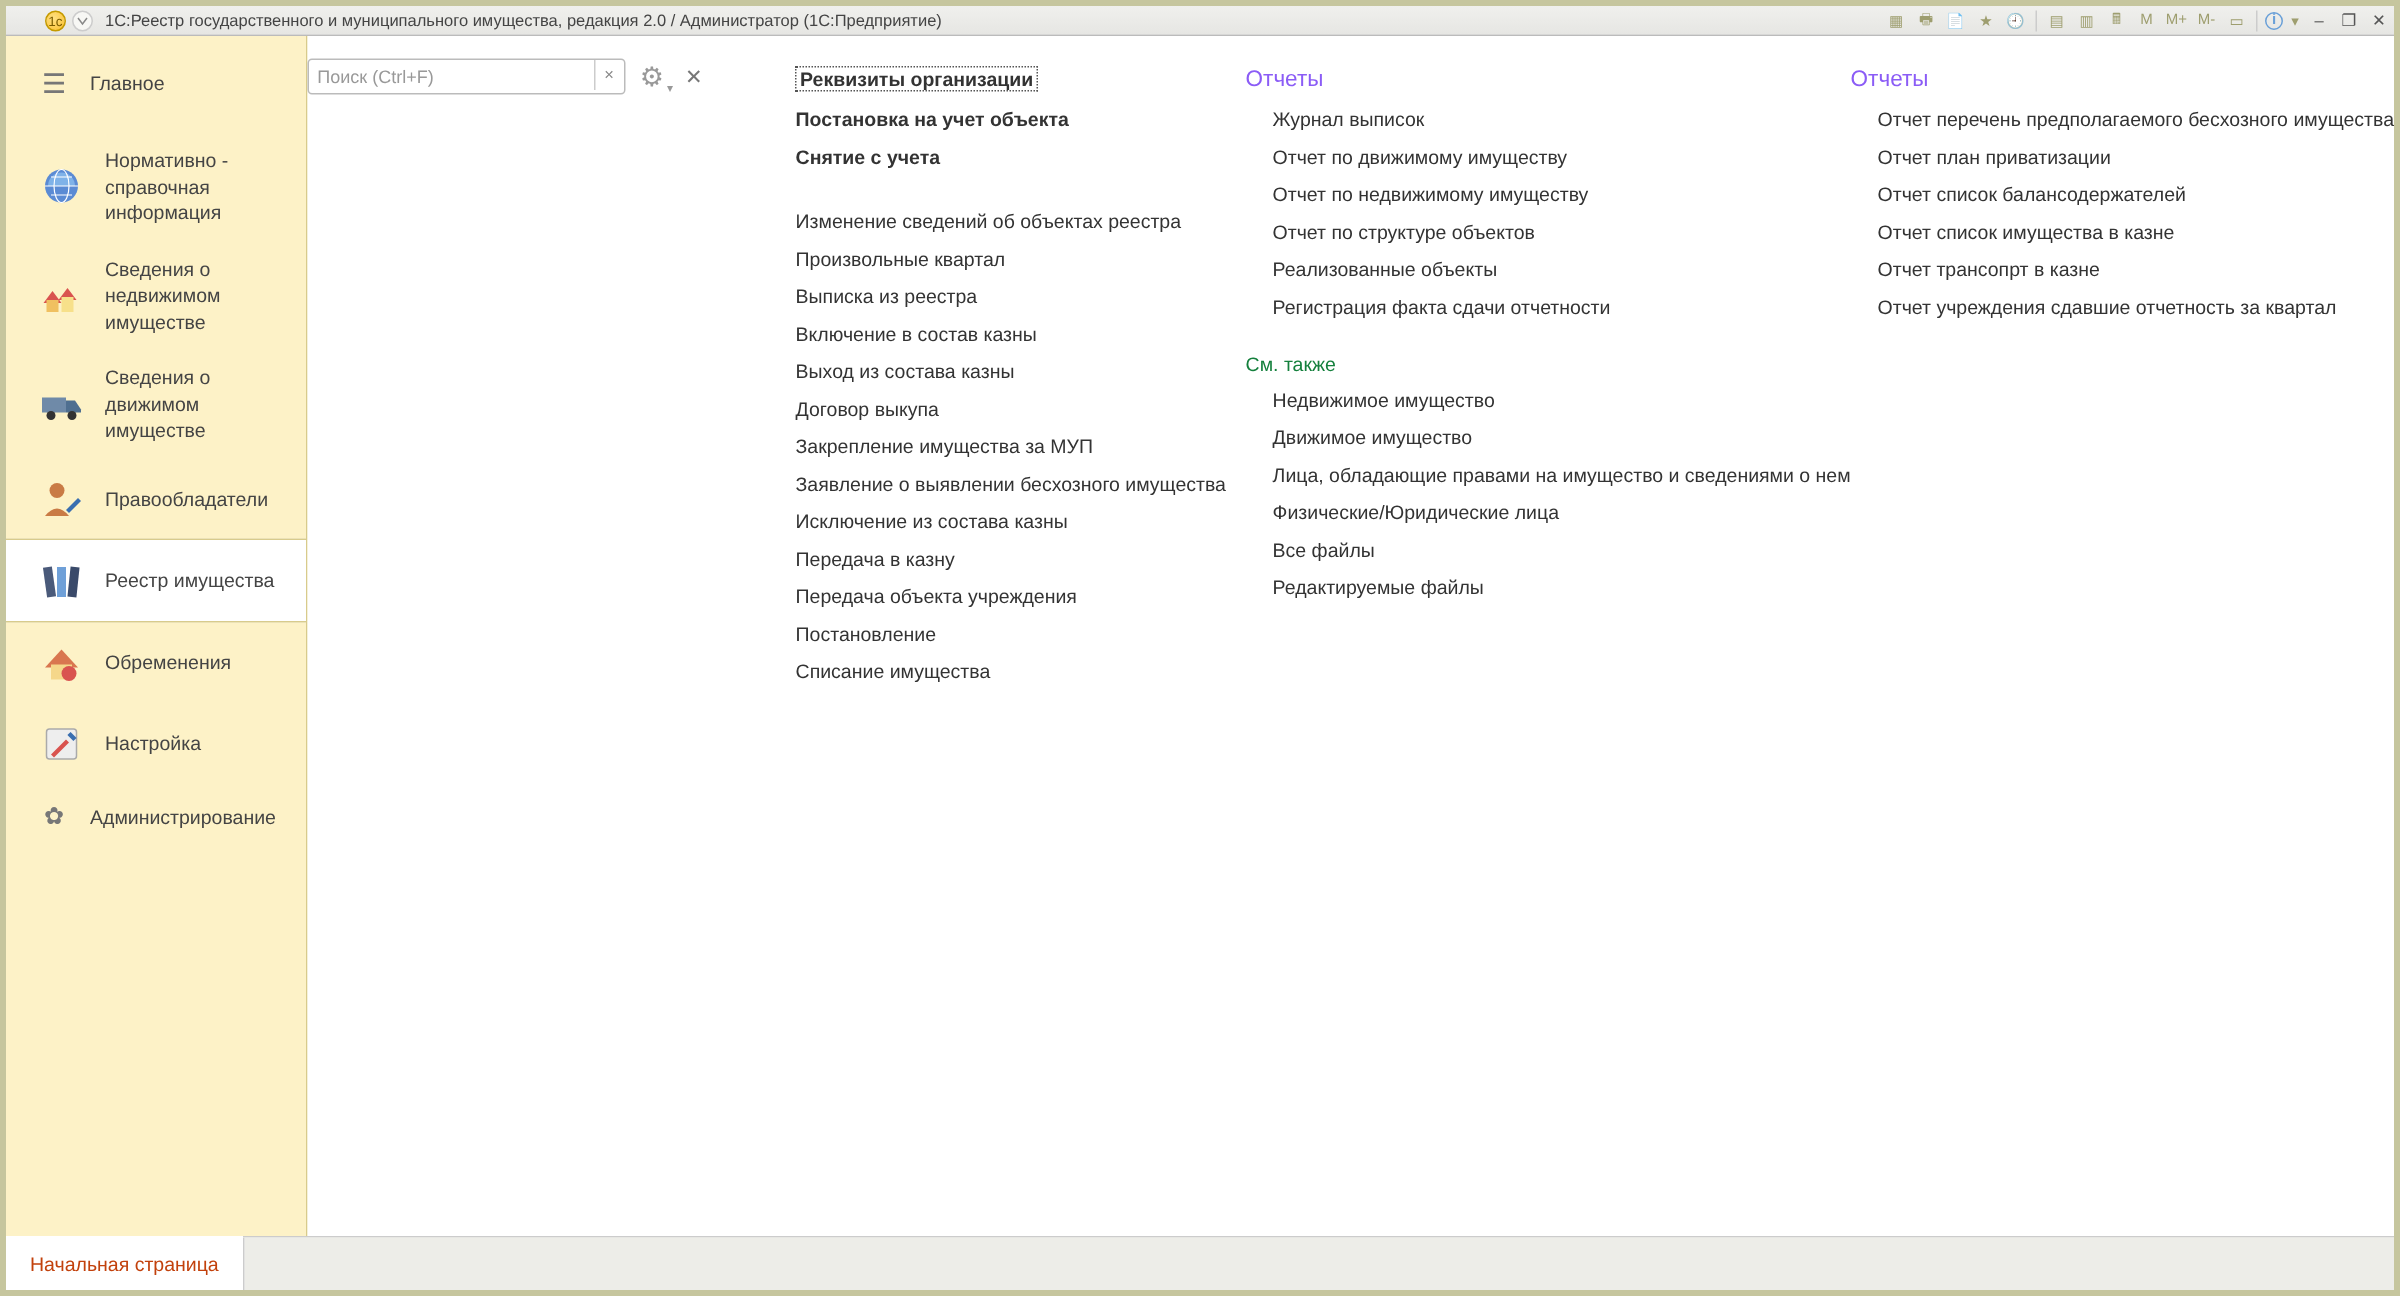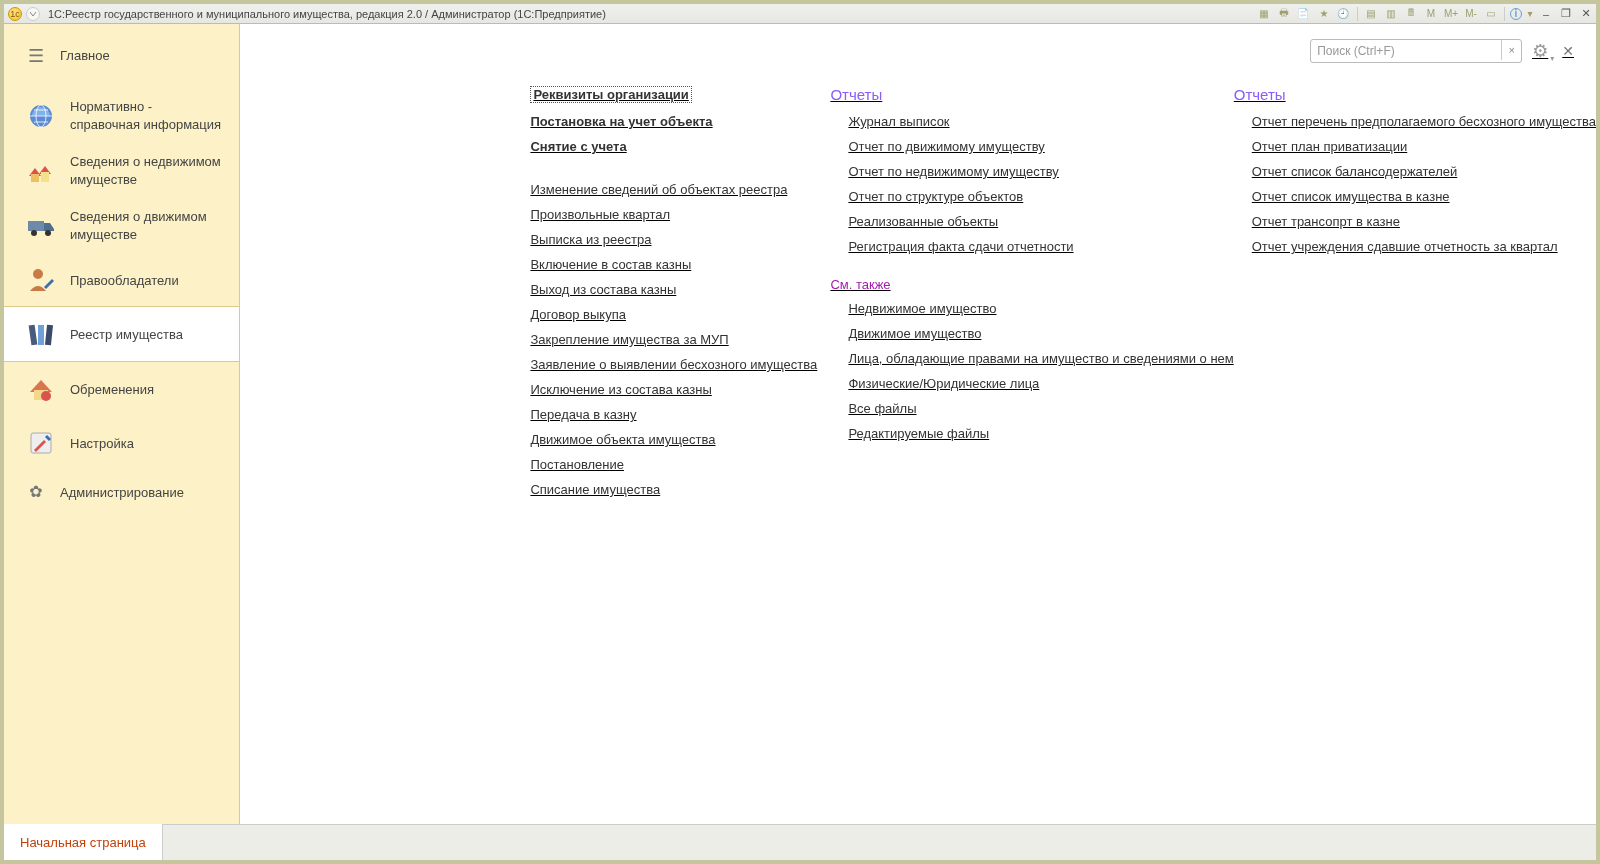--- a/index.html
+++ b/index.html
@@ -1,52 +1,52 @@
 <!DOCTYPE html>
 <html><head>
 <meta charset="utf-8">
 <style>
   * { box-sizing: border-box; margin: 0; padding: 0; font-family: Arial, sans-serif; }
   body { width: 1600px; height: 864px; background: #f0f0f0; overflow: hidden; font-size: 13px; }
   .outer-border { width:100%; height:100%; border:4px solid #c6c69e; position:relative; display:flex; flex-direction:column; background:#fff;}
-  .titlebar { height:20px; background:linear-gradient(#f0f0ed,#e6e6e3); border-bottom:1px solid #bbb; display:flex; align-items:center; font-size:11px; color:#444; position:relative;}
+  .titlebar { height:20px; background:linear-gradient(#f0f0ed,#e6e6e3); border-bottom:1px solid #bbb; display:flex; align-items:center; font-size:11px; color:#444; position:relative;padding-left:22px;}
   .titlebar .circle { width:14px; height:14px; border-radius:50%; background:radial-gradient(circle at 40% 35%, #ffe082,#fbc02d); border:1px solid #c49a00; margin:0 2px 0 4px; display:flex; align-items:center; justify-content:center; font-size:9px; color:#7a5c00;}
   .titlebar .nav-arrow { width:14px; height:14px; border-radius:50%; background:#f7f7f4; border:1px solid #ccc; margin:0 4px 0 2px; display:flex; align-items:center; justify-content:center; color:#888;}
   .titlebar .title-text { flex:0 0 auto; padding-left:4px;}
   .titlebar .spacer { flex:1; }
   .titlebar .syschrome { display:flex; align-items:center; gap:4px; padding-right:2px;}
   .titlebar .ticon { width:16px; height:16px; display:flex; align-items:center; justify-content:center; font-size:10px; color:#9e9e6f; border:0; }
   .titlebar .ticon.sep { width:1px; height:14px; background:#ccc; margin:0 1px;}
   .titlebar .winbtn { width:16px; height:16px; display:flex; align-items:center; justify-content:center; color:#555;}
   .body { flex:1; display:flex; min-height:0; }
   .sidebar { width:236px; background:#fdf2c7; border-right:1px solid #d8cb8c; display:flex; flex-direction:column;}
   .sb-item { display:flex; align-items:center; gap:12px; padding:10px 14px 10px 20px; color:#444; cursor:pointer; line-height:1.35;}
   .sb-item.hamburger { padding:20px 14px 20px 20px;}
   .sb-item .icon { width:34px; height:34px; display:flex; align-items:center; justify-content:center; flex-shrink:0; font-size:22px;}
   .sb-item.hamburger .icon{ font-size:18px; width:24px; height:24px; color:#777;}
   .sb-item .label { font-size:13px; }
   .sb-item.active { background:#ffffff; border-top:1px solid #d8cb8c; border-bottom:1px solid #d8cb8c; margin-top:-1px;}
   .sb-item.small .icon { width:24px; height:24px; font-size:16px; color:#777; }
-  .content { flex:1; position:relative; background:#fff; display:flex; flex-direction:column;text-decoration:underline;}
+  .content { flex:1; position:relative; background:#fff; display:flex; }
   .content-top { height:42px; border-bottom:1px solid #eee0; display:flex; align-items:center; justify-content:flex-end; padding:12px 18px 0 0; gap:8px;}
   .search-wrap { position:relative; }
   .search-wrap input { width:212px; height:24px; border:1px solid #bbb; border-radius:3px; padding:2px 22px 2px 6px; font-size:12px; color:#555;}
   .search-wrap input::placeholder{ color:#999;}
   .search-wrap .clear { position:absolute; right:1px; top:1px; width:20px; height:20px; border-left:1px solid #ccc; display:flex; align-items:center; justify-content:center; color:#888; font-size:11px; cursor:pointer;}
   .gear-btn { color:#999; font-size:18px; position:relative; padding:0 2px; cursor:pointer;}
   .gear-btn::after{ content:"▾"; font-size:8px; position:absolute; right:-4px; bottom:-1px; color:#999;}
   .close-btn{ color:#777; font-size:14px; padding:0 4px; cursor:pointer;}
   .columns { flex:1; display:flex; padding:20px 0 0 40px; align-items:flex-start; overflow:auto;justify-content:flex-end;}
   .col { display:flex; flex-direction:column; }
   .col .head { font-size:15px; font-weight:bold; color:#222; margin-bottom:6px;}
   .col .head.selected { border:1px dotted #555; padding:0 2px; display:inline-block; width:fit-content;}
   .col .head.green { color:#8b5cf6; font-weight:normal; font-size:15px;}
   .col .link { font-size:13px; color:#333; padding:5px 0; cursor:pointer; white-space:nowrap;}
   .col .link.bold { font-weight:bold; }
-  .col .subhead { font-size:13px; color:#a21caf; margin:18px 0 4px; }
+  .col .subhead { font-size:13px; color:#15803d; margin:18px 0 4px; }
   .col1 { min-width:300px;}
   .col2 { min-width:380px;}
   .col3 { min-width:360px;}
   .col .indent .link { padding-left:18px;}
   .col .gap { height:18px;}
   .bottombar { height:36px; border-top:1px solid #ccc; background:#f4f4f0; display:flex; align-items:stretch;}
   .bottombar .tab { padding:0 16px; display:flex; align-items:center; color:#c2410c; border-right:1px solid #ccc; background:#fff; font-size:13px; position:relative;}
   .bottombar .tab::after{content:""; position:absolute; top:-1px; left:0; right:0; height:3px; background:#fff;}
   .bottombar .rest { flex:1; background:#edede8; border-left:0;}
   svg { display:block; }
@@ -199,21 +199,21 @@
           <div class="link">Изменение сведений об объектах реестра</div>
           <div class="link">Произвольные квартал</div>
           <div class="link">Выписка из реестра</div>
           <div class="link">Включение в состав казны</div>
           <div class="link">Выход из состава казны</div>
           <div class="link">Договор выкупа</div>
           <div class="link">Закрепление имущества за МУП</div>
           <div class="link">Заявление о выявлении бесхозного имущества</div>
           <div class="link">Исключение из состава казны</div>
           <div class="link">Передача в казну</div>
-          <div class="link">Движимое объекта имущества</div>
+          <div class="link">Передача объекта учреждения</div>
           <div class="link">Постановление</div>
           <div class="link">Списание имущества</div>
         </div>
 
         <div class="col col2">
           <div class="head green">Отчеты</div>
           <div class="indent">
             <div class="link">Журнал выписок</div>
             <div class="link">Отчет по движимому имуществу</div>
             <div class="link">Отчет по недвижимому имуществу</div>

